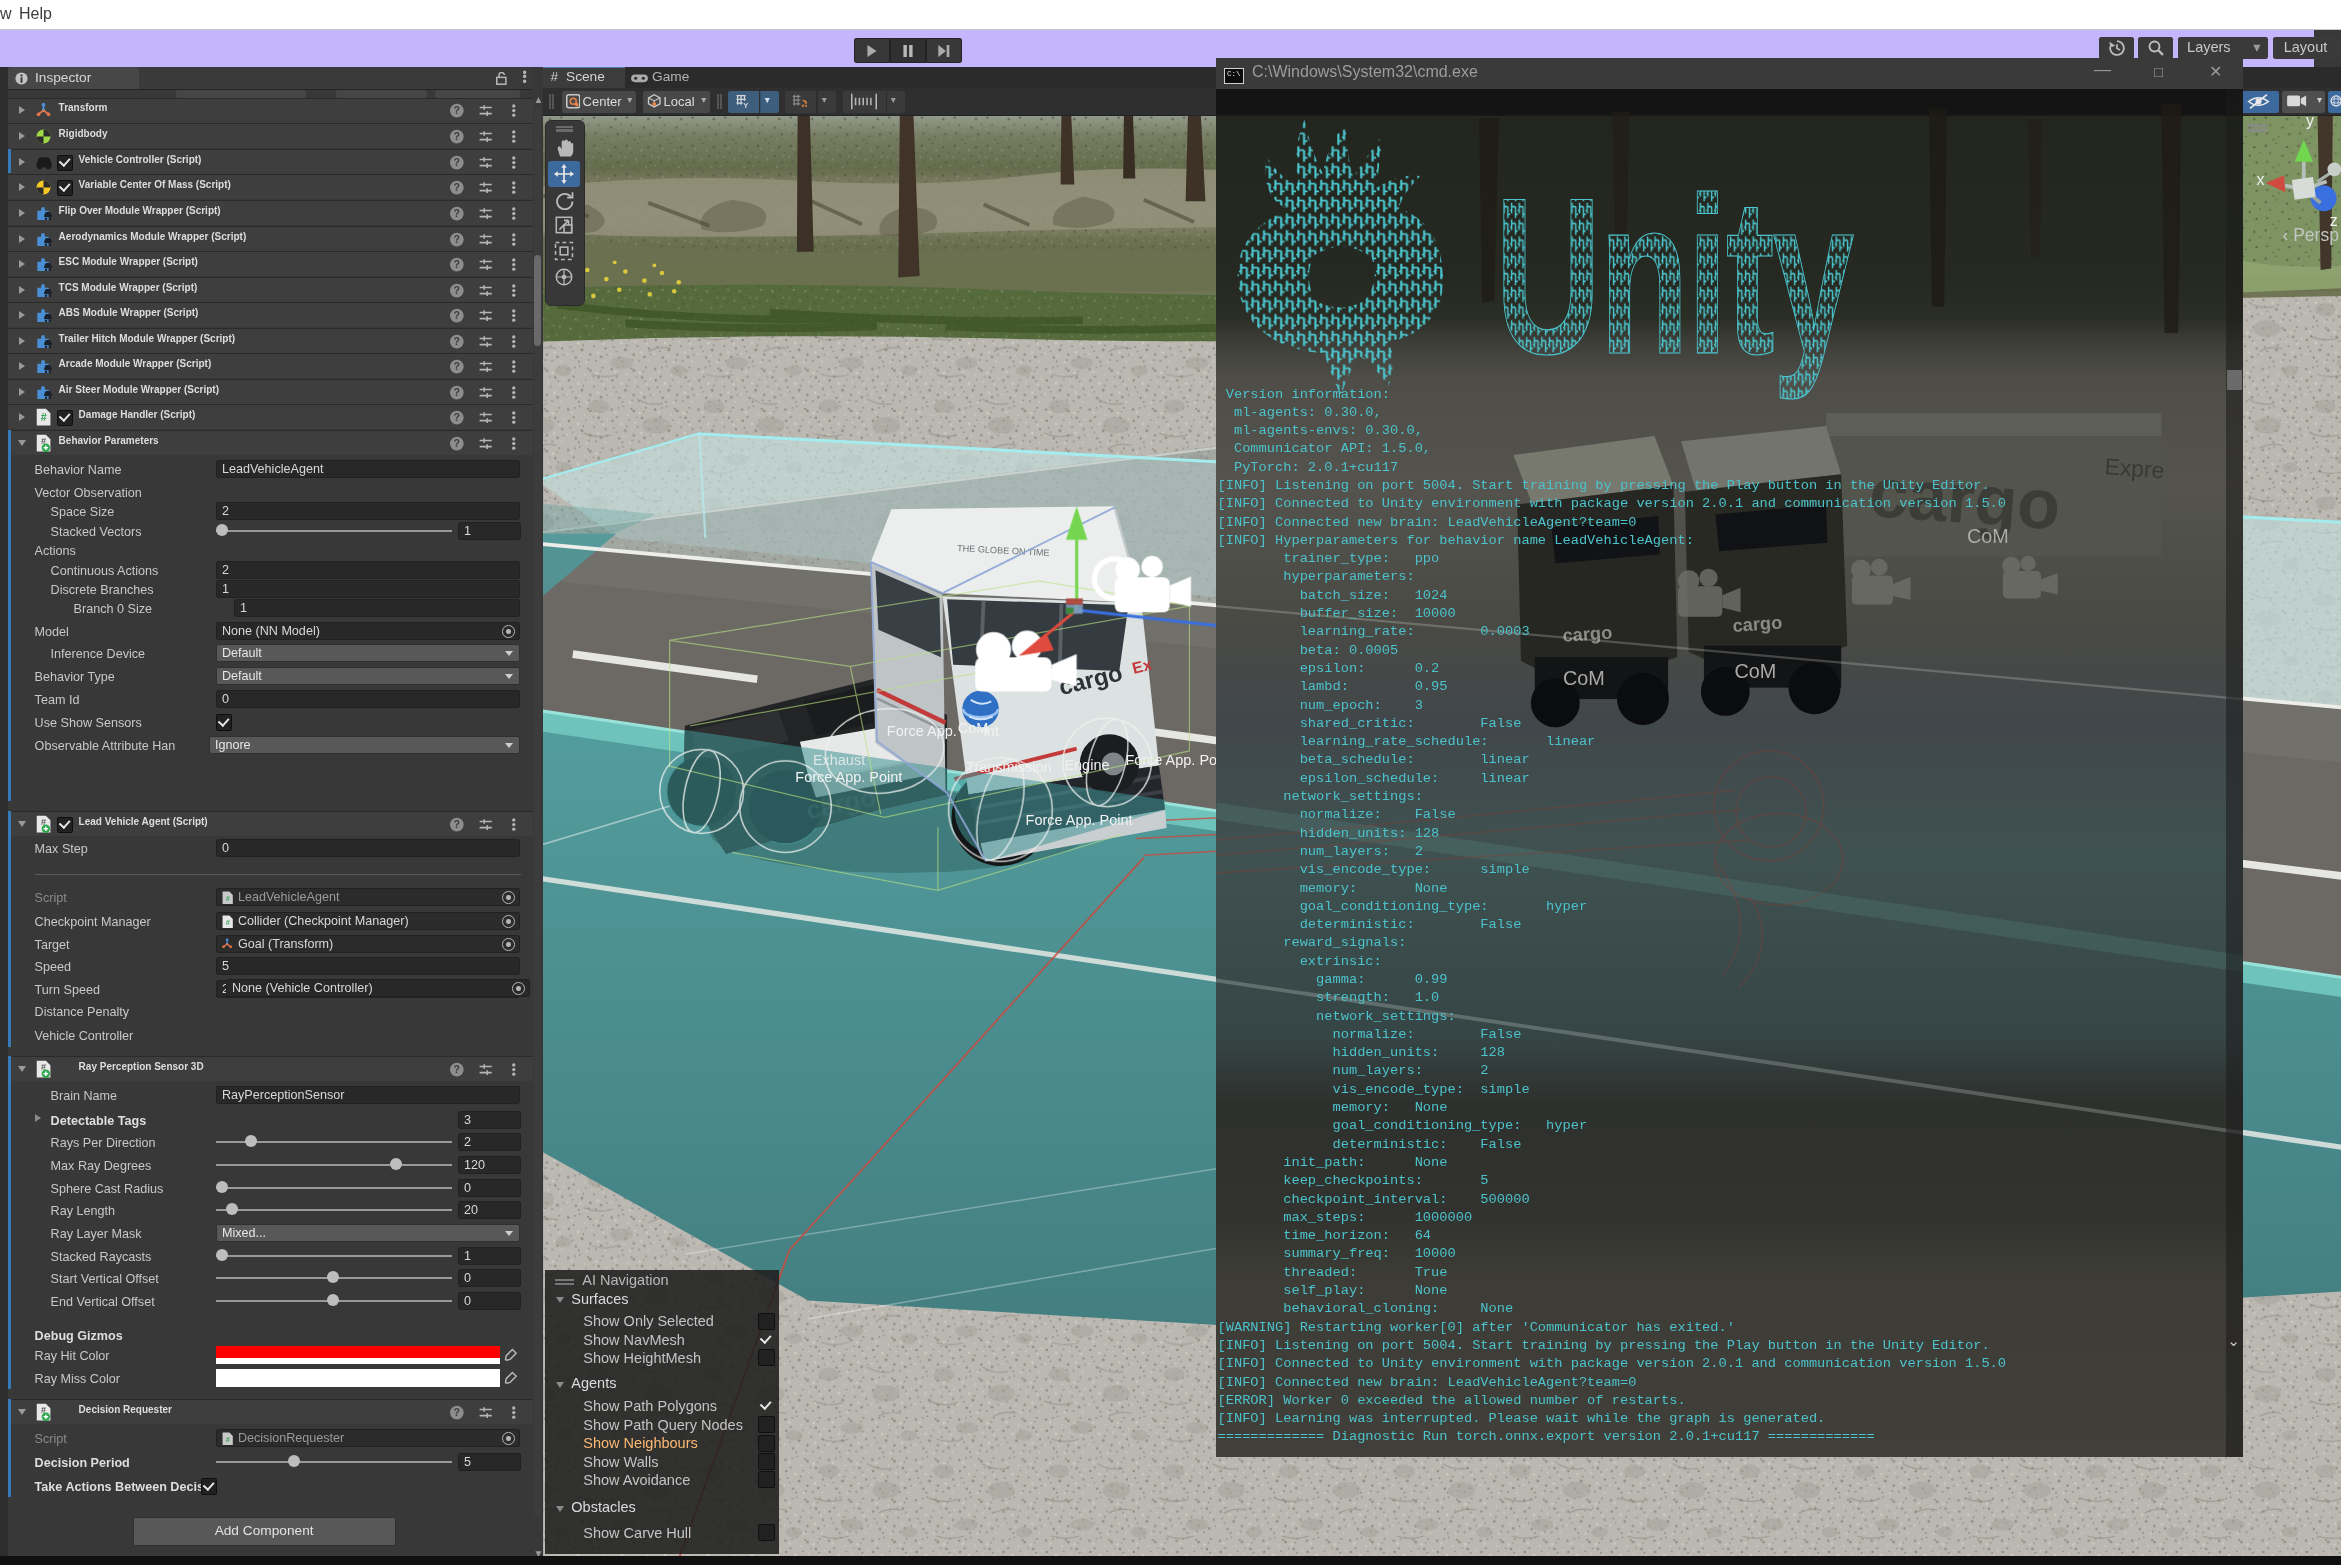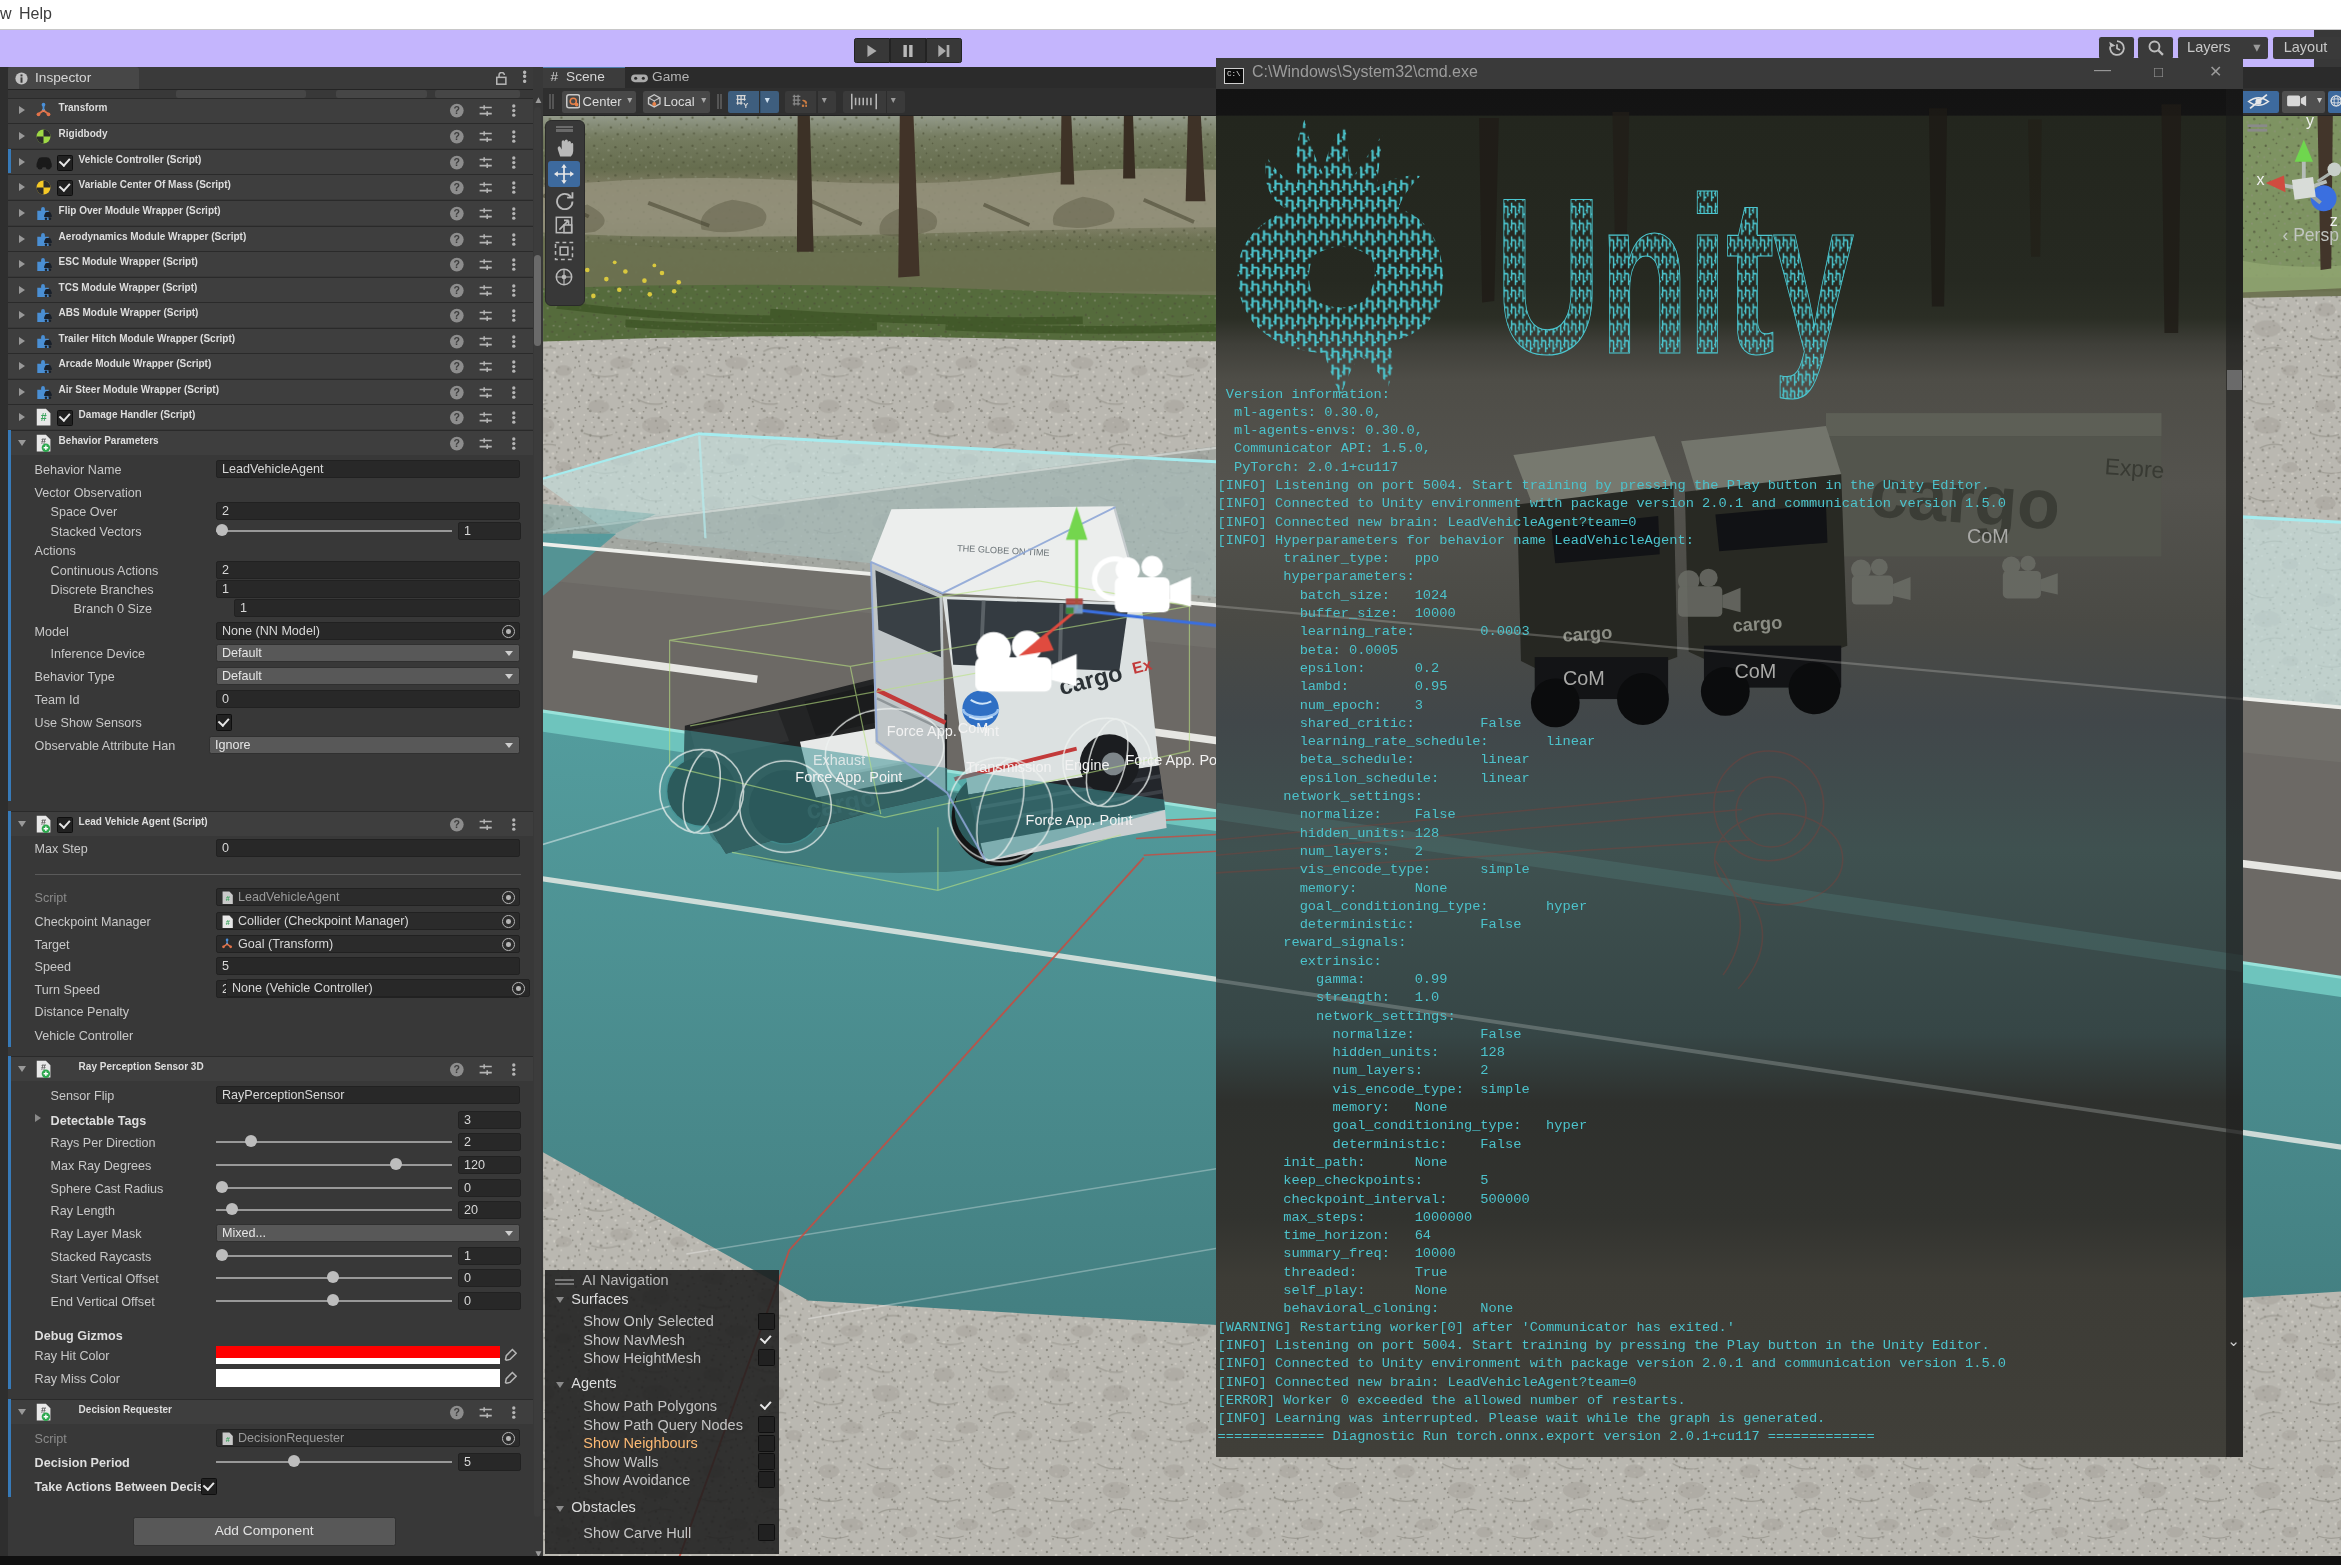--- a/index.html
+++ b/index.html
@@ -429,21 +429,21 @@
               <circle cx="85" cy="4" r="2.2"></circle>
               <circle cx="85" cy="10" r="2.2"></circle>
               <circle cx="85" cy="16" r="2.2"></circle>
             </g>
           </svg></div>
       </div>
 
     <div class="lbl" style="left:27px;top:396px;">Behavior Name</div>
       <div class="fld" style="top:393px;">LeadVehicleAgent</div>
     <div class="lbl" style="left:27px;top:419px;">Vector Observation</div>
-    <div class="lbl" style="left:43px;top:438px;">Space Over</div>
+    <div class="lbl" style="left:43px;top:438px;">Space Size</div>
       <div class="fld" style="top:435px;">2</div>
     <div class="lbl" style="left:43px;top:458px;">Stacked Vectors</div>
       <div class="slide" style="top:455px;">
         <div class="track"></div>
         <div class="knob" style="left:0px;"></div>
       </div>
       <div class="sval" style="top:455px;">1</div>
     <div class="lbl" style="left:27px;top:477px;">Actions</div>
     <div class="lbl" style="left:43px;top:497px;">Continuous Actions</div>
       <div class="fld" style="top:494px;">2</div>
@@ -536,21 +536,21 @@
               <path d="M40 6 h16 M40 14 h16"></path>
               <path d="M46 3 v6 M50 11 v6"></path>
             </g>
             <g fill="#b5b5b5">
               <circle cx="85" cy="4" r="2.2"></circle>
               <circle cx="85" cy="10" r="2.2"></circle>
               <circle cx="85" cy="16" r="2.2"></circle>
             </g>
           </svg></div>
       </div>
-    <div class="lbl" style="left:43px;top:1022px;">Sensor Flip</div>
+    <div class="lbl" style="left:43px;top:1022px;">Brain Name</div>
       <div class="fld" style="top:1019px;">RayPerceptionSensor</div>
     <div class="fold" style="left:27px;top:1047px;border-left-color:#8a8a8a;"></div>
       <div class="lbl" style="left:43px;top:1047px;font-weight:bold;color:#dedede;">Detectable Tags</div>
       <div class="sval" style="top:1044px;">3</div>
     <div class="lbl" style="left:43px;top:1069px;">Rays Per Direction</div>
       <div class="slide" style="top:1066px;">
         <div class="track"></div>
         <div class="knob" style="left:29px;"></div>
       </div>
       <div class="sval" style="top:1066px;">2</div>

